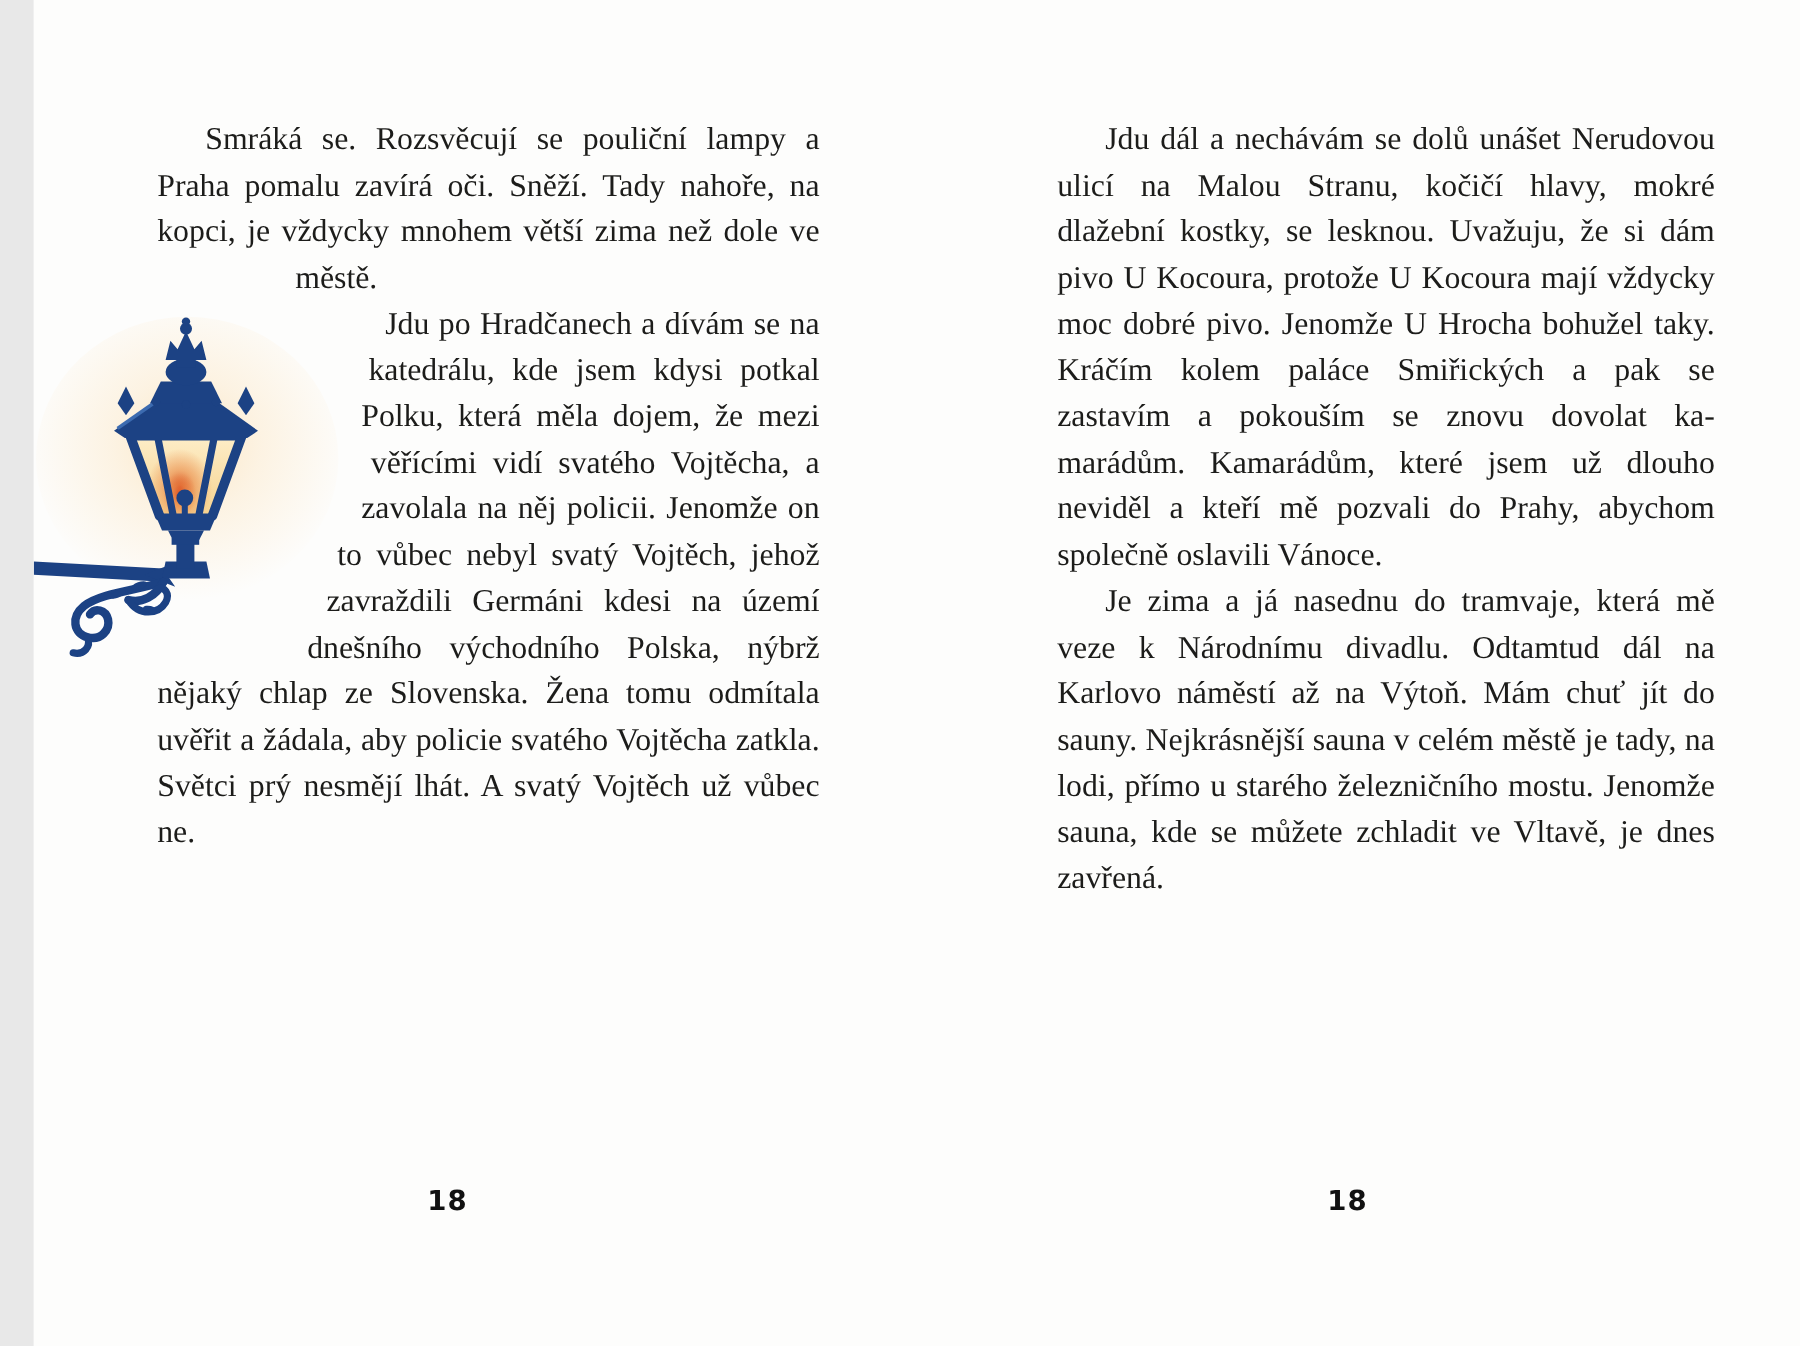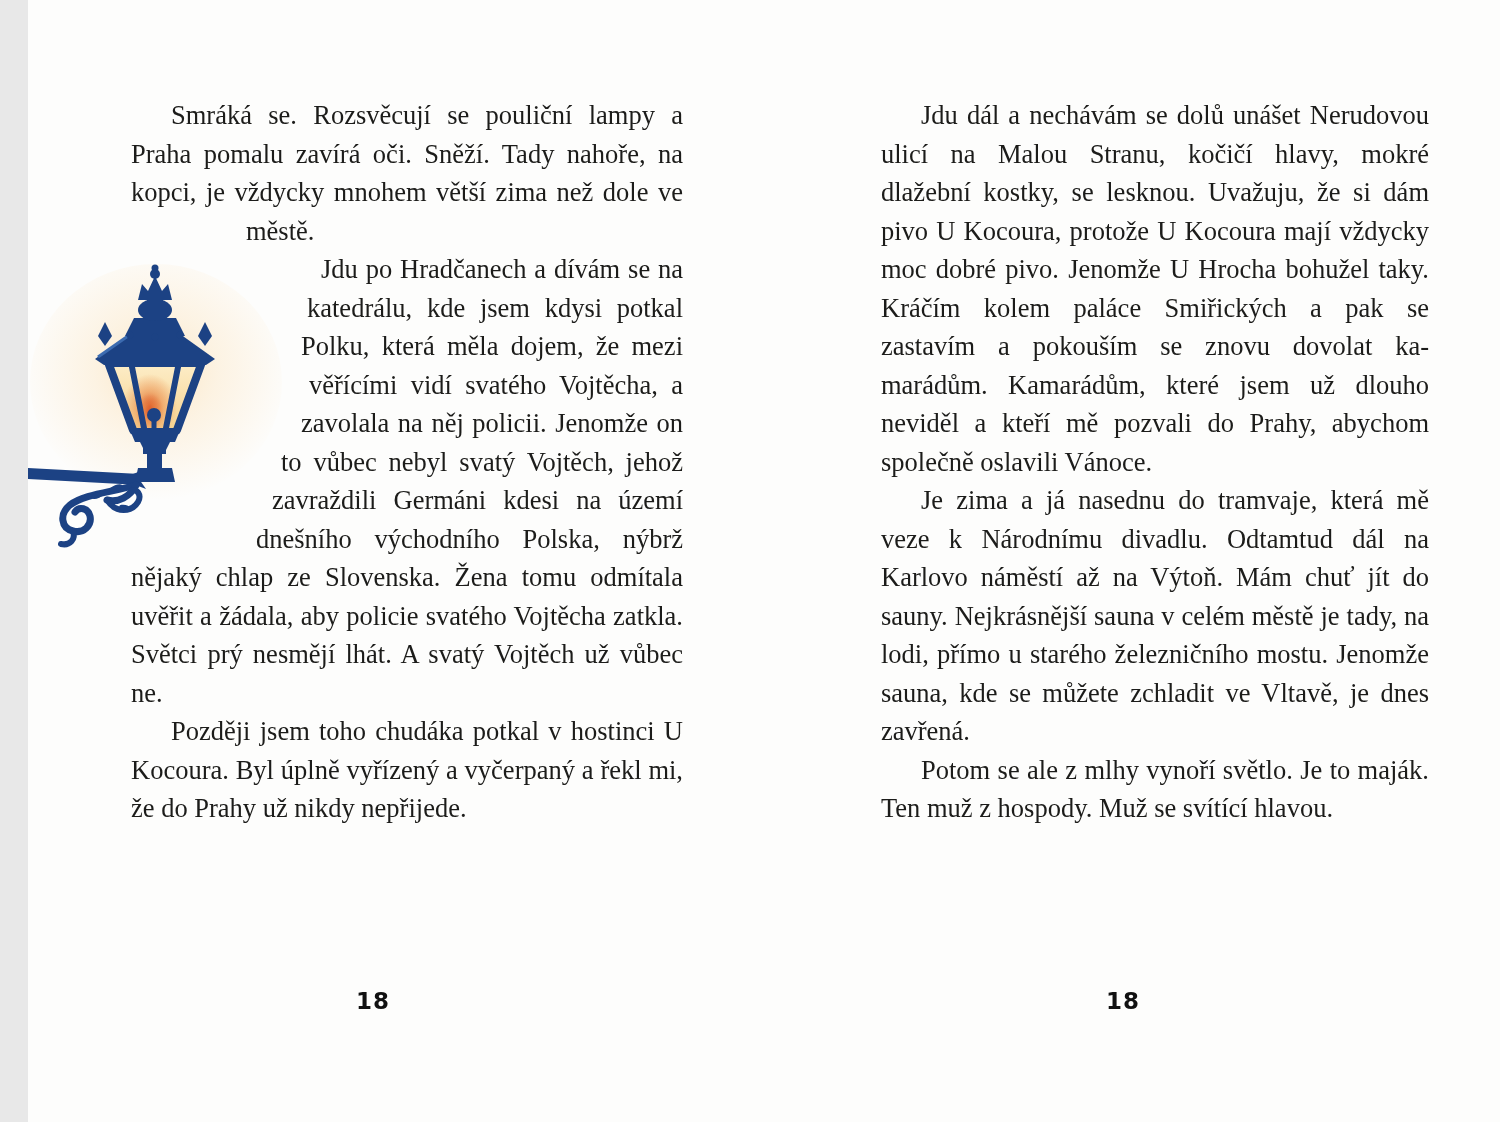--- a/index.html
+++ b/index.html
@@ -139,27 +139,25 @@
       <div class="sb" style="width:176px;height:38.5px"></div>
       <div class="sb" style="width:170px;height:38.5px"></div>
       <div class="sb" style="width:178px;height:38.5px"></div>
       <div class="sb" style="width:170px;height:38.5px"></div>
       <div class="sb" style="width:150px;height:38.5px"></div>
       <div class="sb" style="width:141px;height:38.5px"></div>
       <div class="sb" style="width:125px;height:38.5px"></div>
 
       <p>Smráká se. Rozsvěcují se pouliční lampy a Praha pomalu zavírá oči. Sněží. Tady naho­ře, na kopci, je vždycky mnohem větší zima než dole ve městě.</p>
       <p>Jdu po Hradčanech a dívám se na katedrálu, kde jsem kdysi po­tkal Polku, která měla dojem, že mezi věřícími vidí svatého Voj­těcha, a zavolala na něj policii. Jenomže on to vůbec nebyl svatý Vojtěch, jehož zavraždili Germá­ni kdesi na území dnešního východ­ního Polska, nýbrž nějaký chlap ze Slovenska. Žena tomu odmítala uvěřit a žádala, aby poli­cie svatého Vojtěcha zatkla. Světci prý nesmě­jí lhát. A svatý Vojtěch už vůbec ne.</p>
-      <p>Později jsem toho chudáka potkal v hostin­ci U Kocoura. Byl úplně vyřízený a vyčerpaný a řekl mi, že do Prahy už nikdy nepřijede.</p>
     </div>
     <div class="pagenum pagenum-left">18</div>
   </div>
 
   <div>
     <div class="page-text right-text">
       <p>Jdu dál a nechávám se dolů unášet Nerudo­vou ulicí na Malou Stranu, kočičí hlavy, mokré dlažební kostky, se lesknou. Uvažuju, že si dám pivo U Kocoura, protože U Kocoura mají vždyc­ky moc dobré pivo. Jenomže U Hrocha bohu­žel taky. Kráčím kolem paláce Smiřických a pak se zastavím a pokouším se znovu dovolat ka­marádům. Kamarádům, které jsem už dlouho neviděl a kteří mě pozvali do Prahy, abychom společně oslavili Vánoce.</p>
       <p>Je zima a já nasednu do tramvaje, která mě veze k Národnímu divadlu. Odtamtud dál na Karlovo náměstí až na Výtoň. Mám chuť jít do sauny. Nejkrásnější sauna v celém městě je tady, na lodi, přímo u starého železničního mostu. Jenomže sauna, kde se můžete zchladit ve Vlta­vě, je dnes zavřená.</p>
-      <p>Potom se ale z mlhy vynoří světlo. Je to ma­ják. Ten muž z hospody. Muž se svítící hlavou.</p>
     </div>
     <div class="pagenum pagenum-right">18</div>
   </div>
 
 </div>
 
 </body></html>

